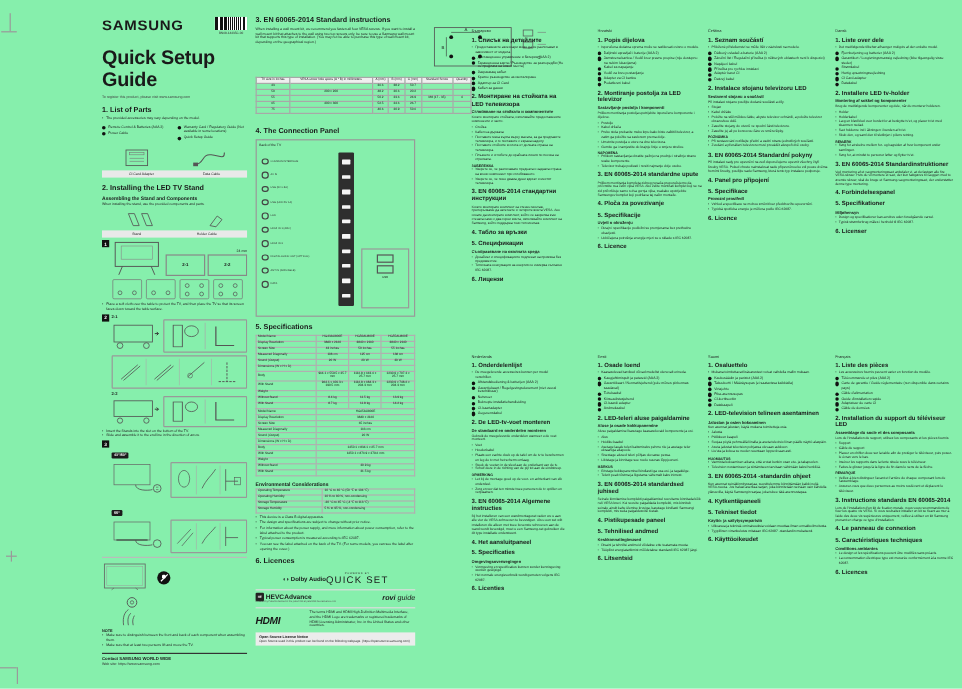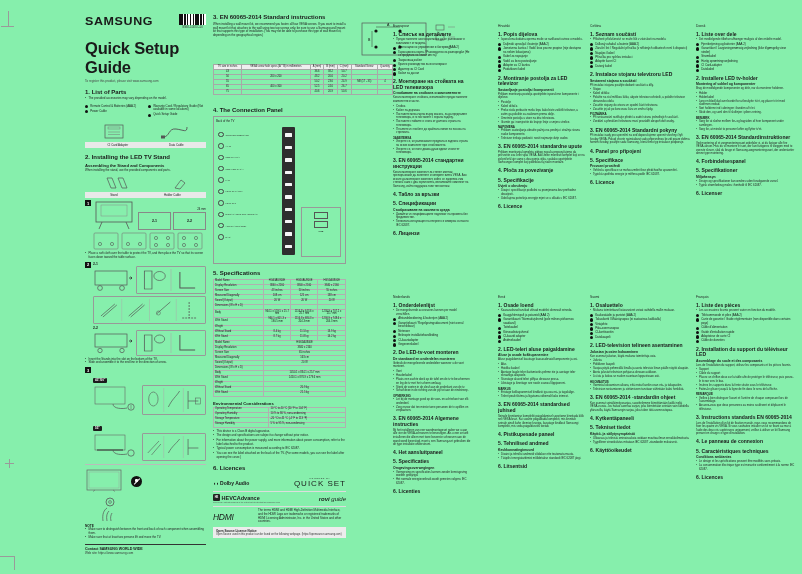--- a/index.html
+++ b/index.html
@@ -67,21 +67,21 @@
   .envnotes .tiny{margin-bottom:.8px;}
   .licrow{display:flex;align-items:center;justify-content:space-between;margin:3px 0;border-top:.5px solid #ddd;padding-top:2px;}
   .dolby{font-size:5px;font-weight:700;display:flex;align-items:center;gap:1px;}
   .qs-pb{font-size:2.2px;letter-spacing:.6px;text-align:center;color:#333;}
   .qs{font-size:8px;font-weight:300;letter-spacing:1px;}
   .hevc{font-size:5.5px;font-weight:700;display:flex;align-items:center;gap:1.5px;}
   .hevcbox{width:7px;height:7px;background:#222;color:#fff;font-size:2.6px;display:flex;align-items:center;justify-content:center;border-radius:1px;}
   .hevcsub{font-size:2px;color:#555;font-weight:400;}
   .rovi{font-size:6px;font-style:italic;}
   .rovi b{font-weight:700;}
-  .hdmi{font-size:8.5px;font-weight:400;font-style:italic;letter-spacing:-.3px;}
+  .hdmi{font-size:8.5px;font-weight:700;font-style:italic;letter-spacing:-.3px;}
   .ossbox{background:#ececec;padding:2px 3px;margin-top:3px;}
   .oss1{font-size:3px;font-weight:700;}
   .oss2{font-size:2.6px;color:#333;}
   
   .lang{position:absolute;overflow:hidden;}
   .lang .lname{font-size:3.3px;color:#222;margin-bottom:2px;}
   .lang h4{font-size:5px;font-weight:700;margin:3.5px 0 1.2px;line-height:1.12;}
   .lang .sub{font-size:3.4px;font-weight:700;margin:.8px 0;}
   .lang .tb{font-size:2.8px;line-height:1.28;margin:.4px 0 .4px 3px;position:relative;color:#222;}
   .lang .tb:before{content:"•";position:absolute;left:-3px;}
@@ -629,21 +629,21 @@
     </table>
     <div class="envnotes" style="margin-top:2px;">
       <div class="tiny bullet">This device is a Class B digital apparatus.</div>
       <div class="tiny bullet">The design and specifications are subject to change without prior notice.</div>
       <div class="tiny bullet">For information about the power supply, and more information about power consumption, refer to the label attached to the product.</div>
       <div class="tiny bullet">Typical power consumption is measured according to IEC 62087.</div>
       <div class="tiny bullet">You can see the label attached on the back of the TV. (For some models, you can see the label after opening the cover.)</div>
     </div>
 
     <h2>6. Licences</h2>
-    <div class="licrow" style="border-top:none;">
+    <div class="licrow" style="border-top:none;justify-content:center;">
       <div class="dolby">
         <span>◖◗</span>
         <span>Dolby Audio</span>
       </div>
       <div>
         <div class="qs-pb">POWERED BY</div>
         <div class="qs">QUICK SET</div>
       </div>
     </div>
     <div class="licrow">

